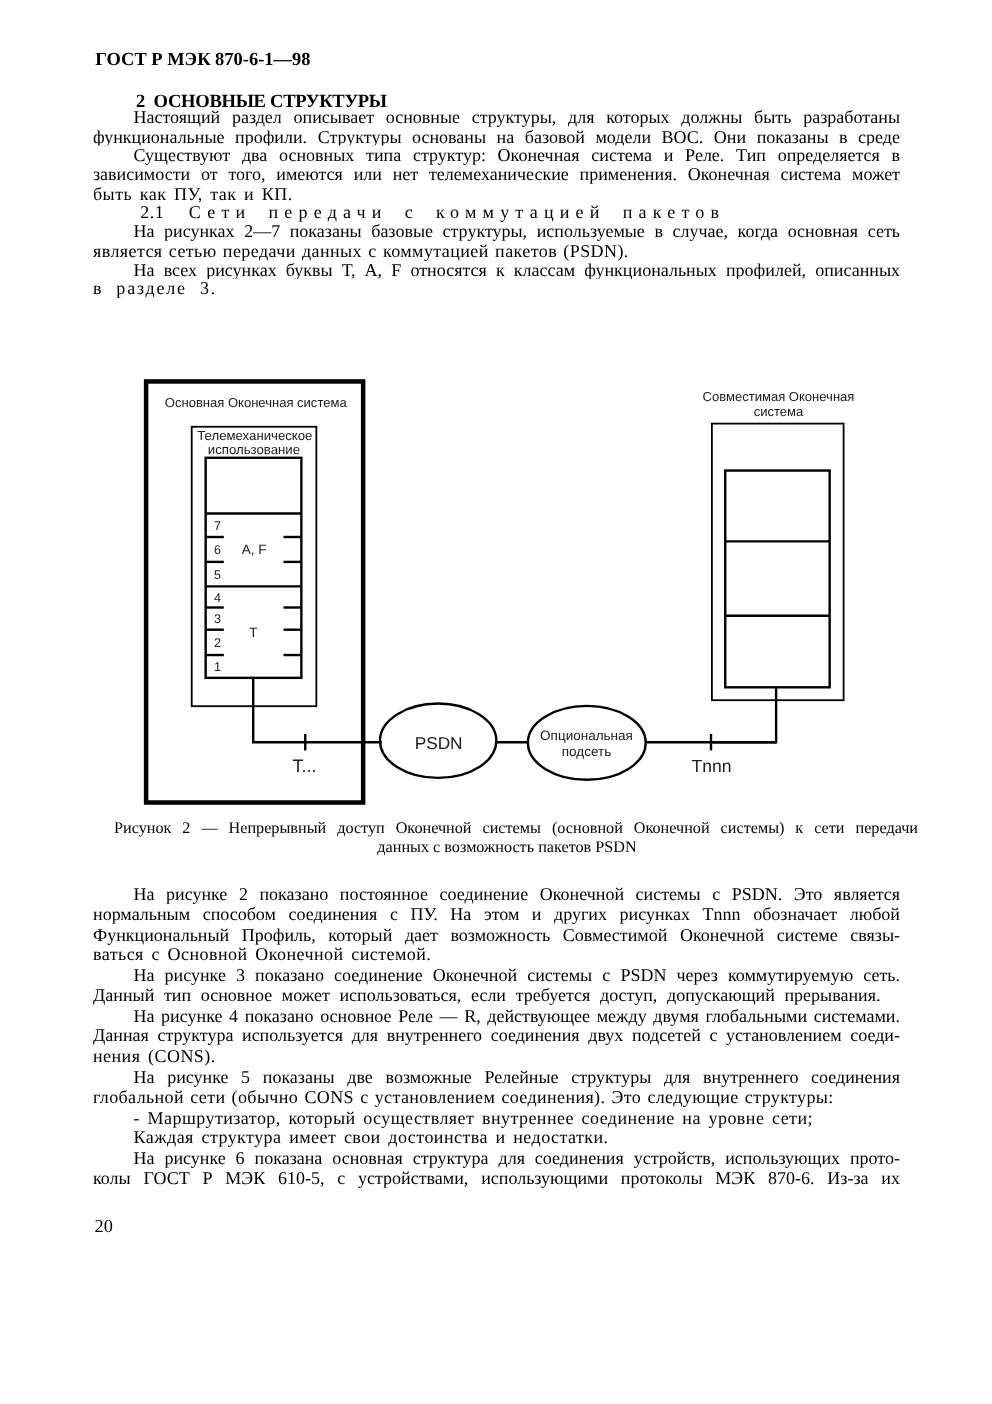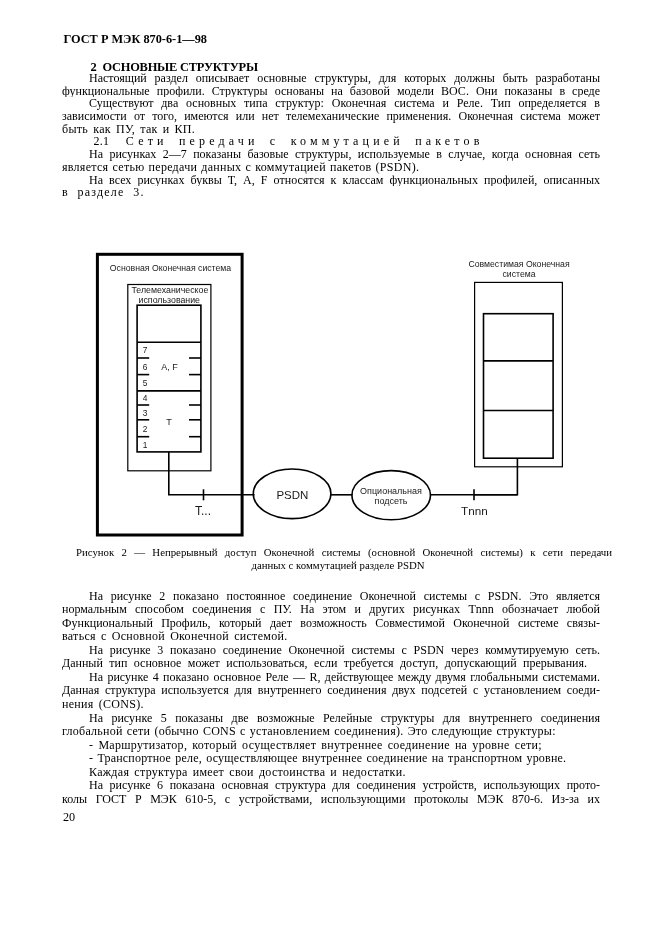--- a/index.html
+++ b/index.html
@@ -118,35 +118,34 @@
 
 <line x1="483.5" y1="360.9" x2="553.1" y2="360.9" stroke="#000" stroke-width="1.6"></line>
 
 <line x1="483.5" y1="410.5" x2="553.1" y2="410.5" stroke="#000" stroke-width="1.6"></line>
 
 <polyline points="517.4,458.2 517.4,494.8 474,494.8" fill="none" stroke="#000" stroke-width="1.6"></polyline>
 </svg>
 
 <div class="abs cap" style="left:76px;top:545.6px;">
 <div style="text-align:justify;text-align-last:justify;">Рисунок 2 — Непрерывный доступ Оконечной системы (основной Оконечной системы) к сети передачи</div>
-<div style="text-align:center;margin-left:-12px;">данных с коммутацией разделе PSDN</div>
+<div style="text-align:center;margin-left:-12px;">данных с возможность пакетов PSDN</div>
 </div>
 
 <div class="abs txt lo" style="left:62px;top:589.6px;">
 <div class="j ind">На рисунке 2 показано постоянное соединение Оконечной системы с PSDN. Это является</div>
 <div class="j">нормальным способом соединения с ПУ. На этом и других рисунках Тnnn обозначает любой</div>
 <div class="j">Функциональный Профиль, который дает возможность Совместимой Оконечной системе связы-</div>
 <div class="l">ваться с Основной Оконечной системой.</div>
 <div class="j ind">На рисунке 3 показано соединение Оконечной системы с PSDN через коммутируемую сеть.</div>
 <div class="j" style="width:525px;">Данный тип основное может использоваться, если требуется доступ, допускающий прерывания.</div>
 <div class="j ind">На рисунке 4 показано основное Реле — R, действующее между двумя глобальными системами.</div>
 <div class="j">Данная структура используется для внутреннего соединения двух подсетей с установлением соеди-</div>
 <div class="l">нения (CONS).</div>
 <div class="j ind">На рисунке 5 показаны две возможные Релейные структуры для внутреннего соединения</div>
 <div class="l" style="letter-spacing:0.25px;word-spacing:0.9px;">глобальной сети (обычно CONS с установлением соединения). Это следующие структуры:</div>
 <div class="l ind">- Маршрутизатор, который осуществляет внутреннее соединение на уровне сети;</div>
-<div class="l ind" style="letter-spacing:0.2px;word-spacing:1px;">- Транспортное реле, осуществляющее внутреннее соединение на транспортном уровне.</div>
 <div class="l ind">Каждая структура имеет свои достоинства и недостатки.</div>
 <div class="j ind">На рисунке 6 показана основная структура для соединения устройств, использующих прото-</div>
 <div class="j">колы ГОСТ Р МЭК 610-5, с устройствами, использующими протоколы МЭК 870-6. Из-за их</div>
 </div>
 
 <div class="abs" style="left:63px;top:809.5px;font-size:12.2px;">20</div>
 
 </body></html>

